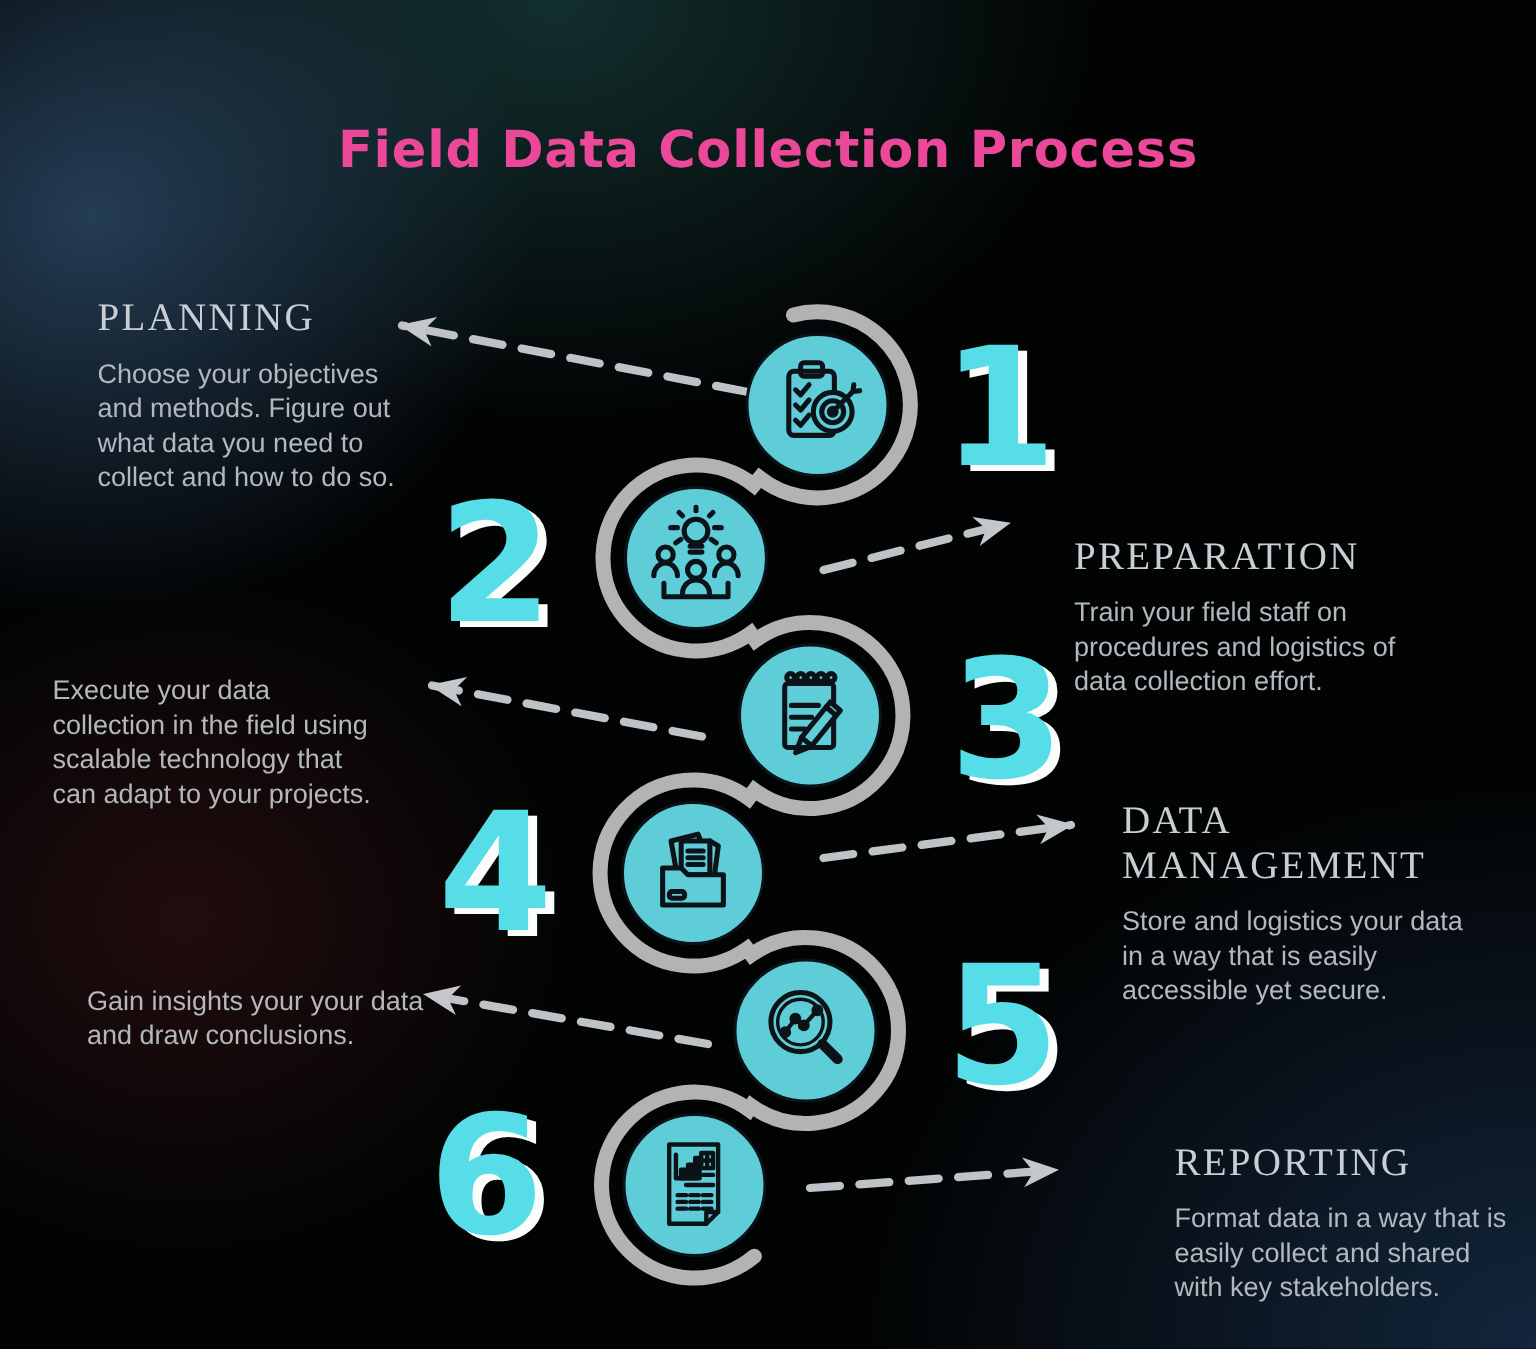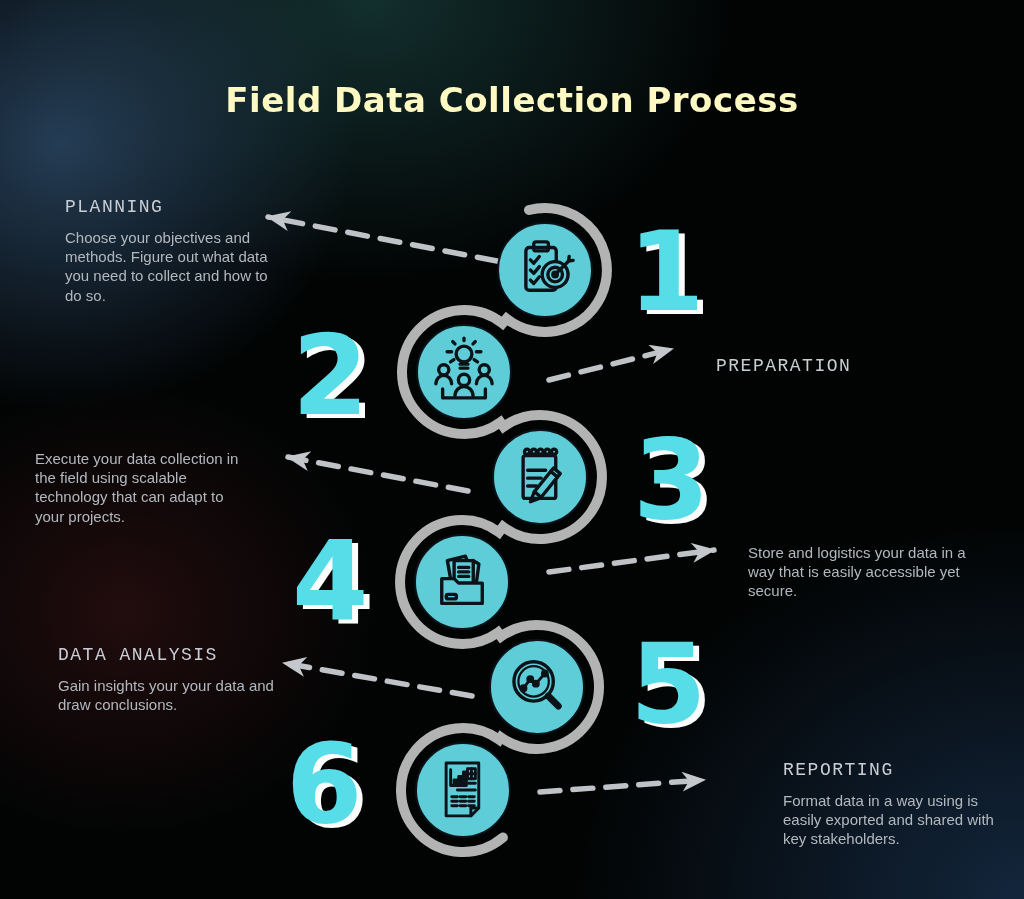--- a/index.html
+++ b/index.html
@@ -18,21 +18,21 @@
   }
   .canvas { position:absolute; inset:0; }
 
   .title {
     position:absolute; top:80px; left:0; width:1024px;
     text-align:center;
     font-family:"DejaVu Sans", sans-serif;
     font-weight:bold;
     font-size:34px;
     letter-spacing:0.5px;
-    color:#fef9c3;
+    color:#ec4899;
   }
 
   svg.flow { position:absolute; inset:0; width:1024px; height:899px; }
 
   .icon-circle {
     position:absolute;
     width:96px; height:96px;
     border-radius:50%;
     background:#5ecdd8;
     border:2.5px solid #0c1318;
@@ -45,29 +45,29 @@
     font-family:"DejaVu Sans", sans-serif;
     font-weight:bold;
     font-size:110px;
     line-height:0.92;
     color:#57dde8;
     text-shadow:6px 4px 0 #fbfdfd;
   }
 
   .step-text { position:absolute; }
   .step-text h2 {
-    font-family:Liberation Mono, monospace;
+    font-family:Liberation Serif, serif;
     font-weight:400;
-    font-size:18px;
+    font-size:26px;
     letter-spacing:1.5px;
     color:#c9ced4;
   }
   .step-text p {
     margin-top:11px;
-    font-size:15px;
+    font-size:18px;
     line-height:1.28;
     color:#b2b8be;
   }
 
   
   #num-1 { left:628px; top:222px; }
   #num-2 { left:292px; top:326px; }
   #num-3 { left:633px; top:430px; }
   #num-4 { left:292px; top:532px; }
   #num-5 { left:630px; top:634px; }
@@ -217,33 +217,34 @@
   <div class="big-number" id="num-5">5</div>
   <div class="big-number" id="num-6">6</div>
 
   <div class="step-text" id="text-1">
     <h2>PLANNING</h2>
     <p>Choose your objectives and methods. Figure out what data you need to collect and how to do so.</p>
   </div>
 
   <div class="step-text" id="text-2">
     <h2>PREPARATION</h2>
+    <p>Train your field staff on procedures and logistics of data collection effort.</p>
   </div>
 
   <div class="step-text" id="text-3">
     <p>Execute your data collection in the field using scalable technology that can adapt to your projects.</p>
   </div>
 
   <div class="step-text" id="text-4">
+    <h2>DATA MANAGEMENT</h2>
     <p>Store and logistics your data in a way that is easily accessible yet secure.</p>
   </div>
 
   <div class="step-text" id="text-5">
-    <h2>DATA ANALYSIS</h2>
     <p>Gain insights your your data and draw conclusions.</p>
   </div>
 
   <div class="step-text" id="text-6">
     <h2>REPORTING</h2>
-    <p>Format data in a way using is easily exported and shared with key stakeholders.</p>
+    <p>Format data in a way that is easily collect and shared with key stakeholders.</p>
   </div>
 
 </div>
 
 </body></html>

